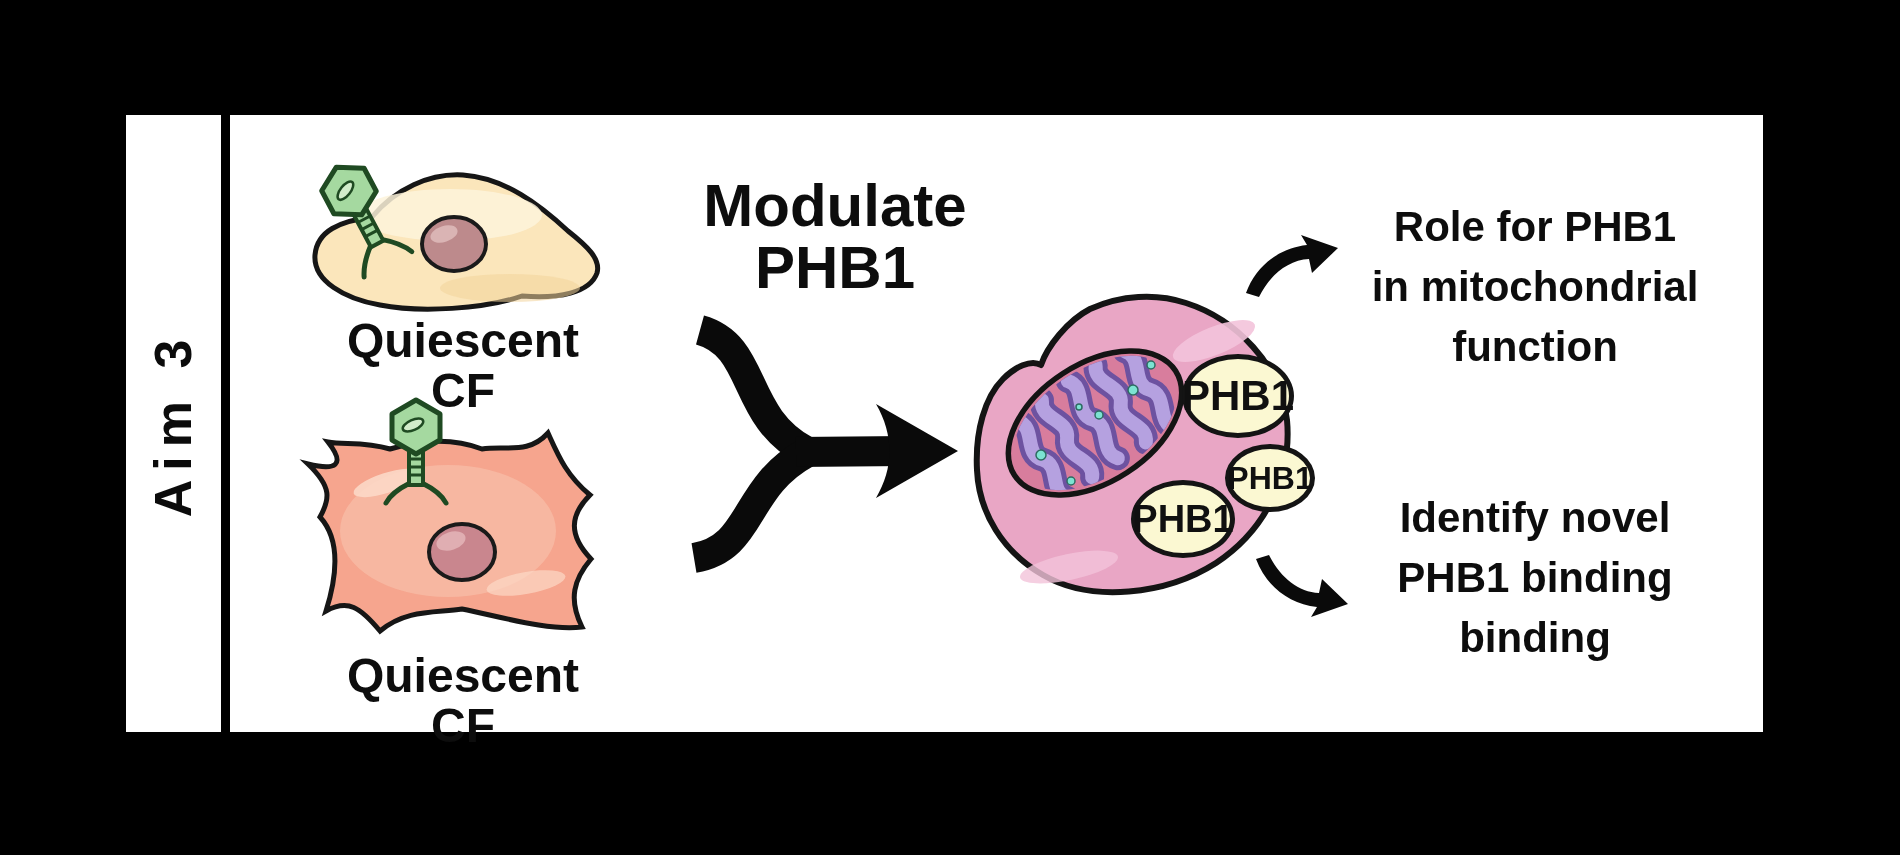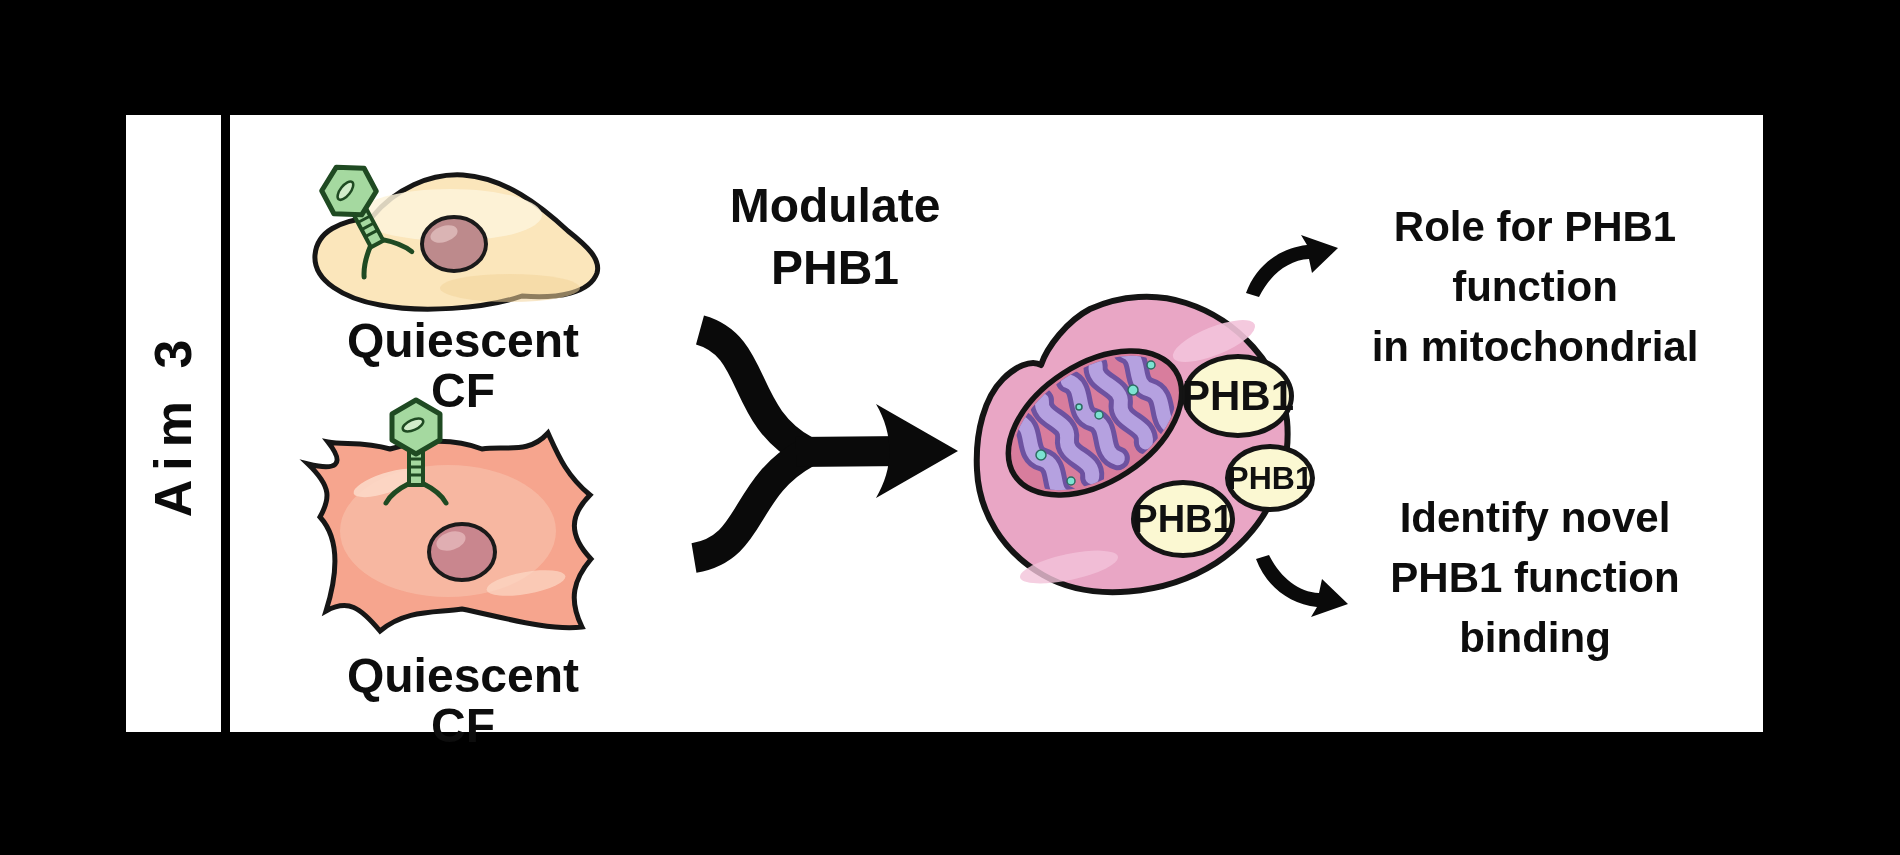--- a/index.html
+++ b/index.html
@@ -23,21 +23,21 @@
     position:absolute;left:95px;top:0;width:9px;height:100%;background:#000;
   }
   .abs{position:absolute;}
   .caption{
     position:absolute;font-weight:700;font-size:48px;color:#0d0d0d;
     text-align:center;line-height:50px;
   }
   .tblock{
     position:absolute;font-weight:700;color:#0d0d0d;text-align:center;
   }
-  .process{font-size:48px;line-height:62px;text-align:center;}
+  .process{font-size:60px;line-height:62px;text-align:center;}
   .outcome{font-size:42px;line-height:60px;}
   .phb{
     position:absolute;background:#fbf8d2;border:5px solid #141414;
     border-radius:50%;display:flex;align-items:center;justify-content:center;
     font-weight:700;color:#101010;box-sizing:border-box;z-index:3;
     letter-spacing:0px;
   }
   .phb-big{left:1056px;top:239px;width:112px;height:84px;font-size:42px;}
   .phb-mid{left:1099px;top:329px;width:90px;height:68px;font-size:32px;}
   .phb-bot{left:1005px;top:365px;width:104px;height:78px;font-size:38px;}
@@ -162,23 +162,23 @@
   </svg>
 
   <svg class="abs" style="left:1125px;top:438px;" width="102" height="66" viewBox="0 0 102 66">
     <g transform="translate(0,66) scale(1,-1)">
       <path d="M 5,60 C 15,33 38,15 66,12 L 60,2 L 97,15 L 71,40 L 68,26 C 47,27 29,42 18,64 Z" fill="#0a0a0a"></path>
     </g>
   </svg>
 
   <div class="tblock outcome" style="left:1229px;top:82px;width:360px;">
     <div>Role for PHB1</div>
+    <div>in mitochondrial</div>
     <div>function</div>
-    <div>in mitochondrial</div>
   </div>
 
   <div class="tblock outcome" style="left:1229px;top:373px;width:360px;">
     <div>Identify novel</div>
-    <div>PHB1 function</div>
+    <div>PHB1 binding</div>
     <div>binding</div>
   </div>
 
 </div>
 
 </body></html>

